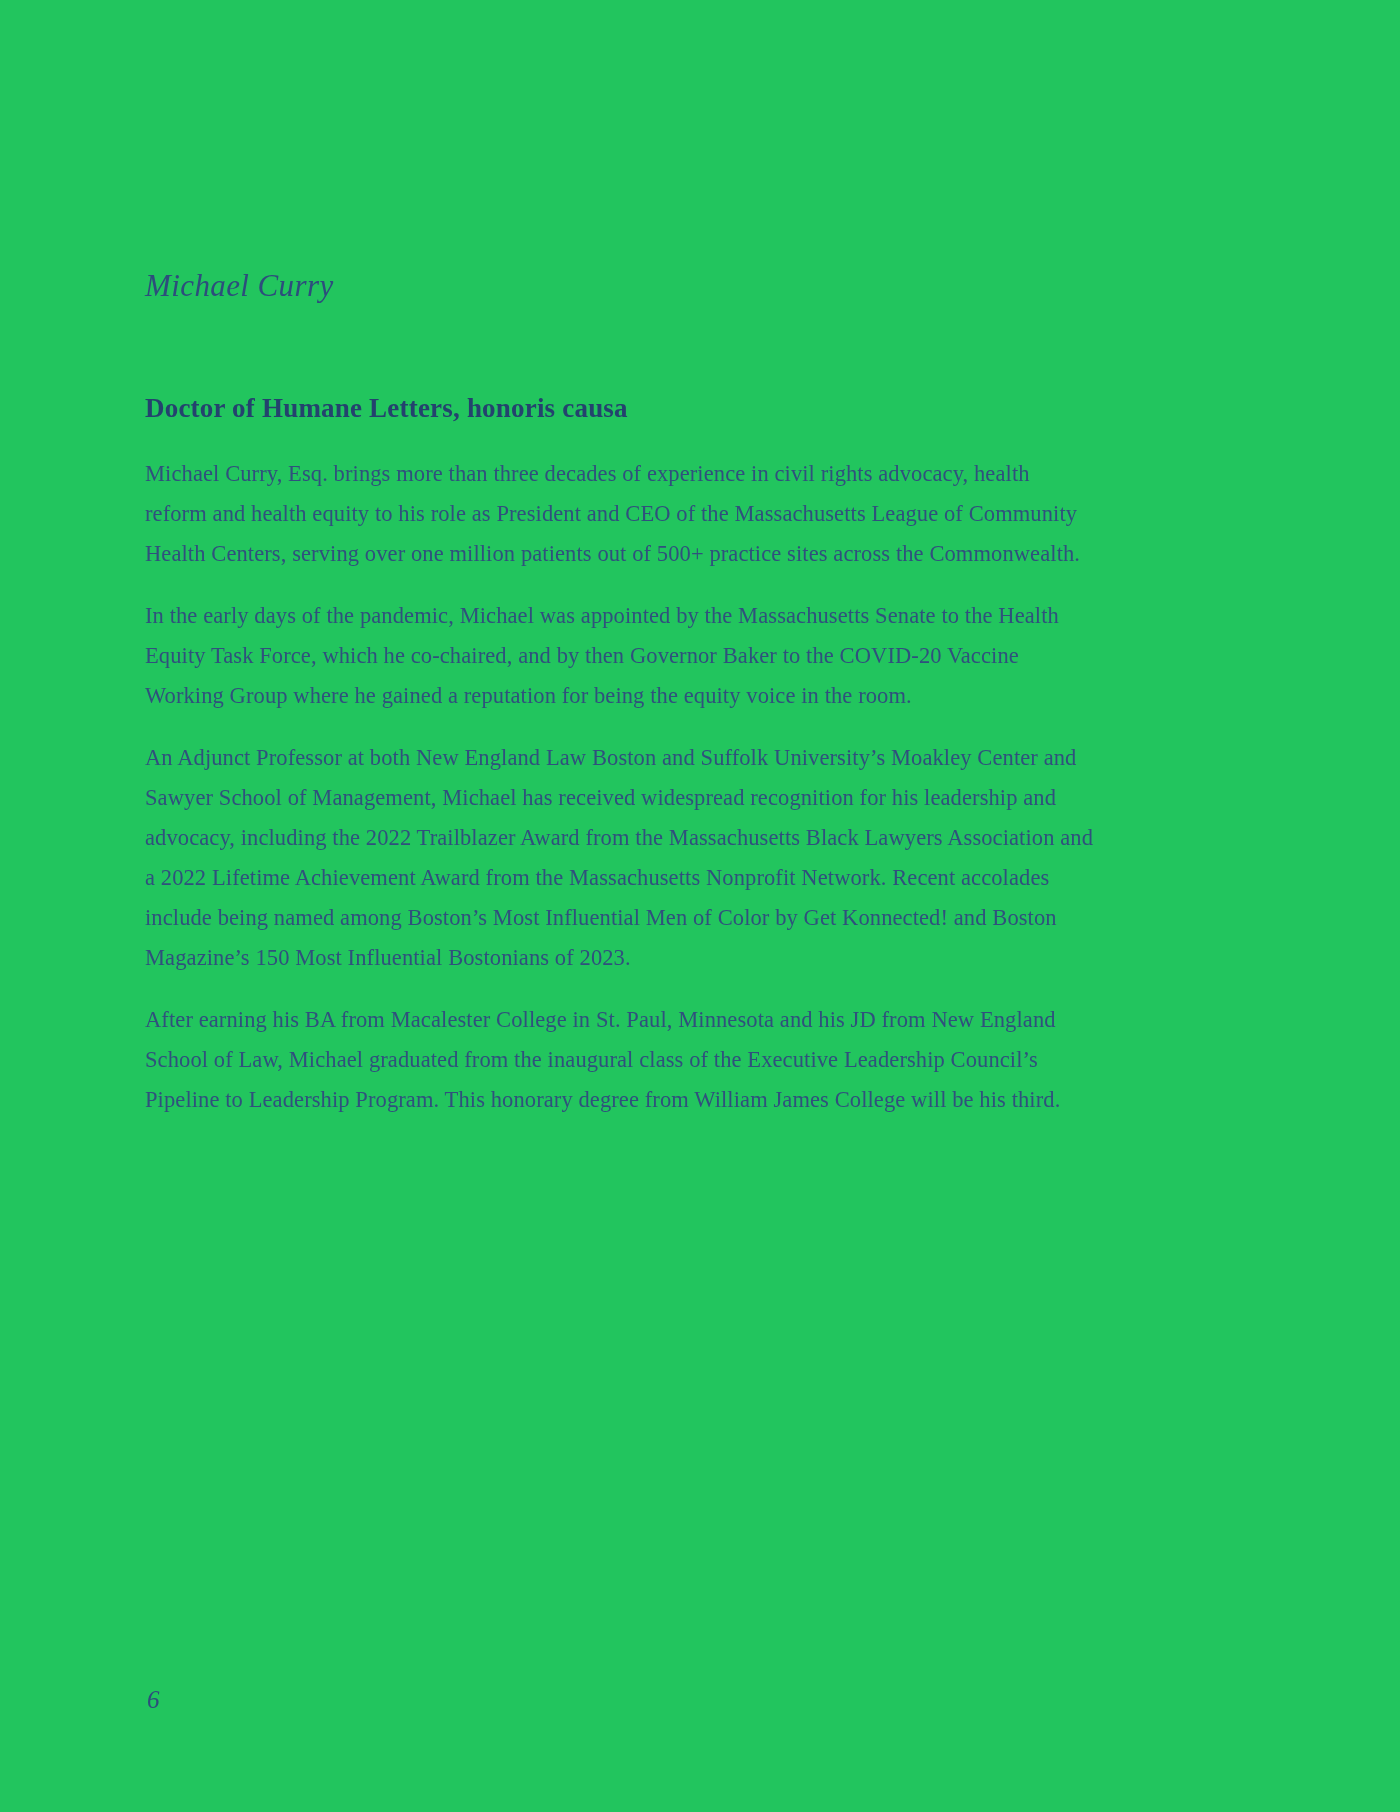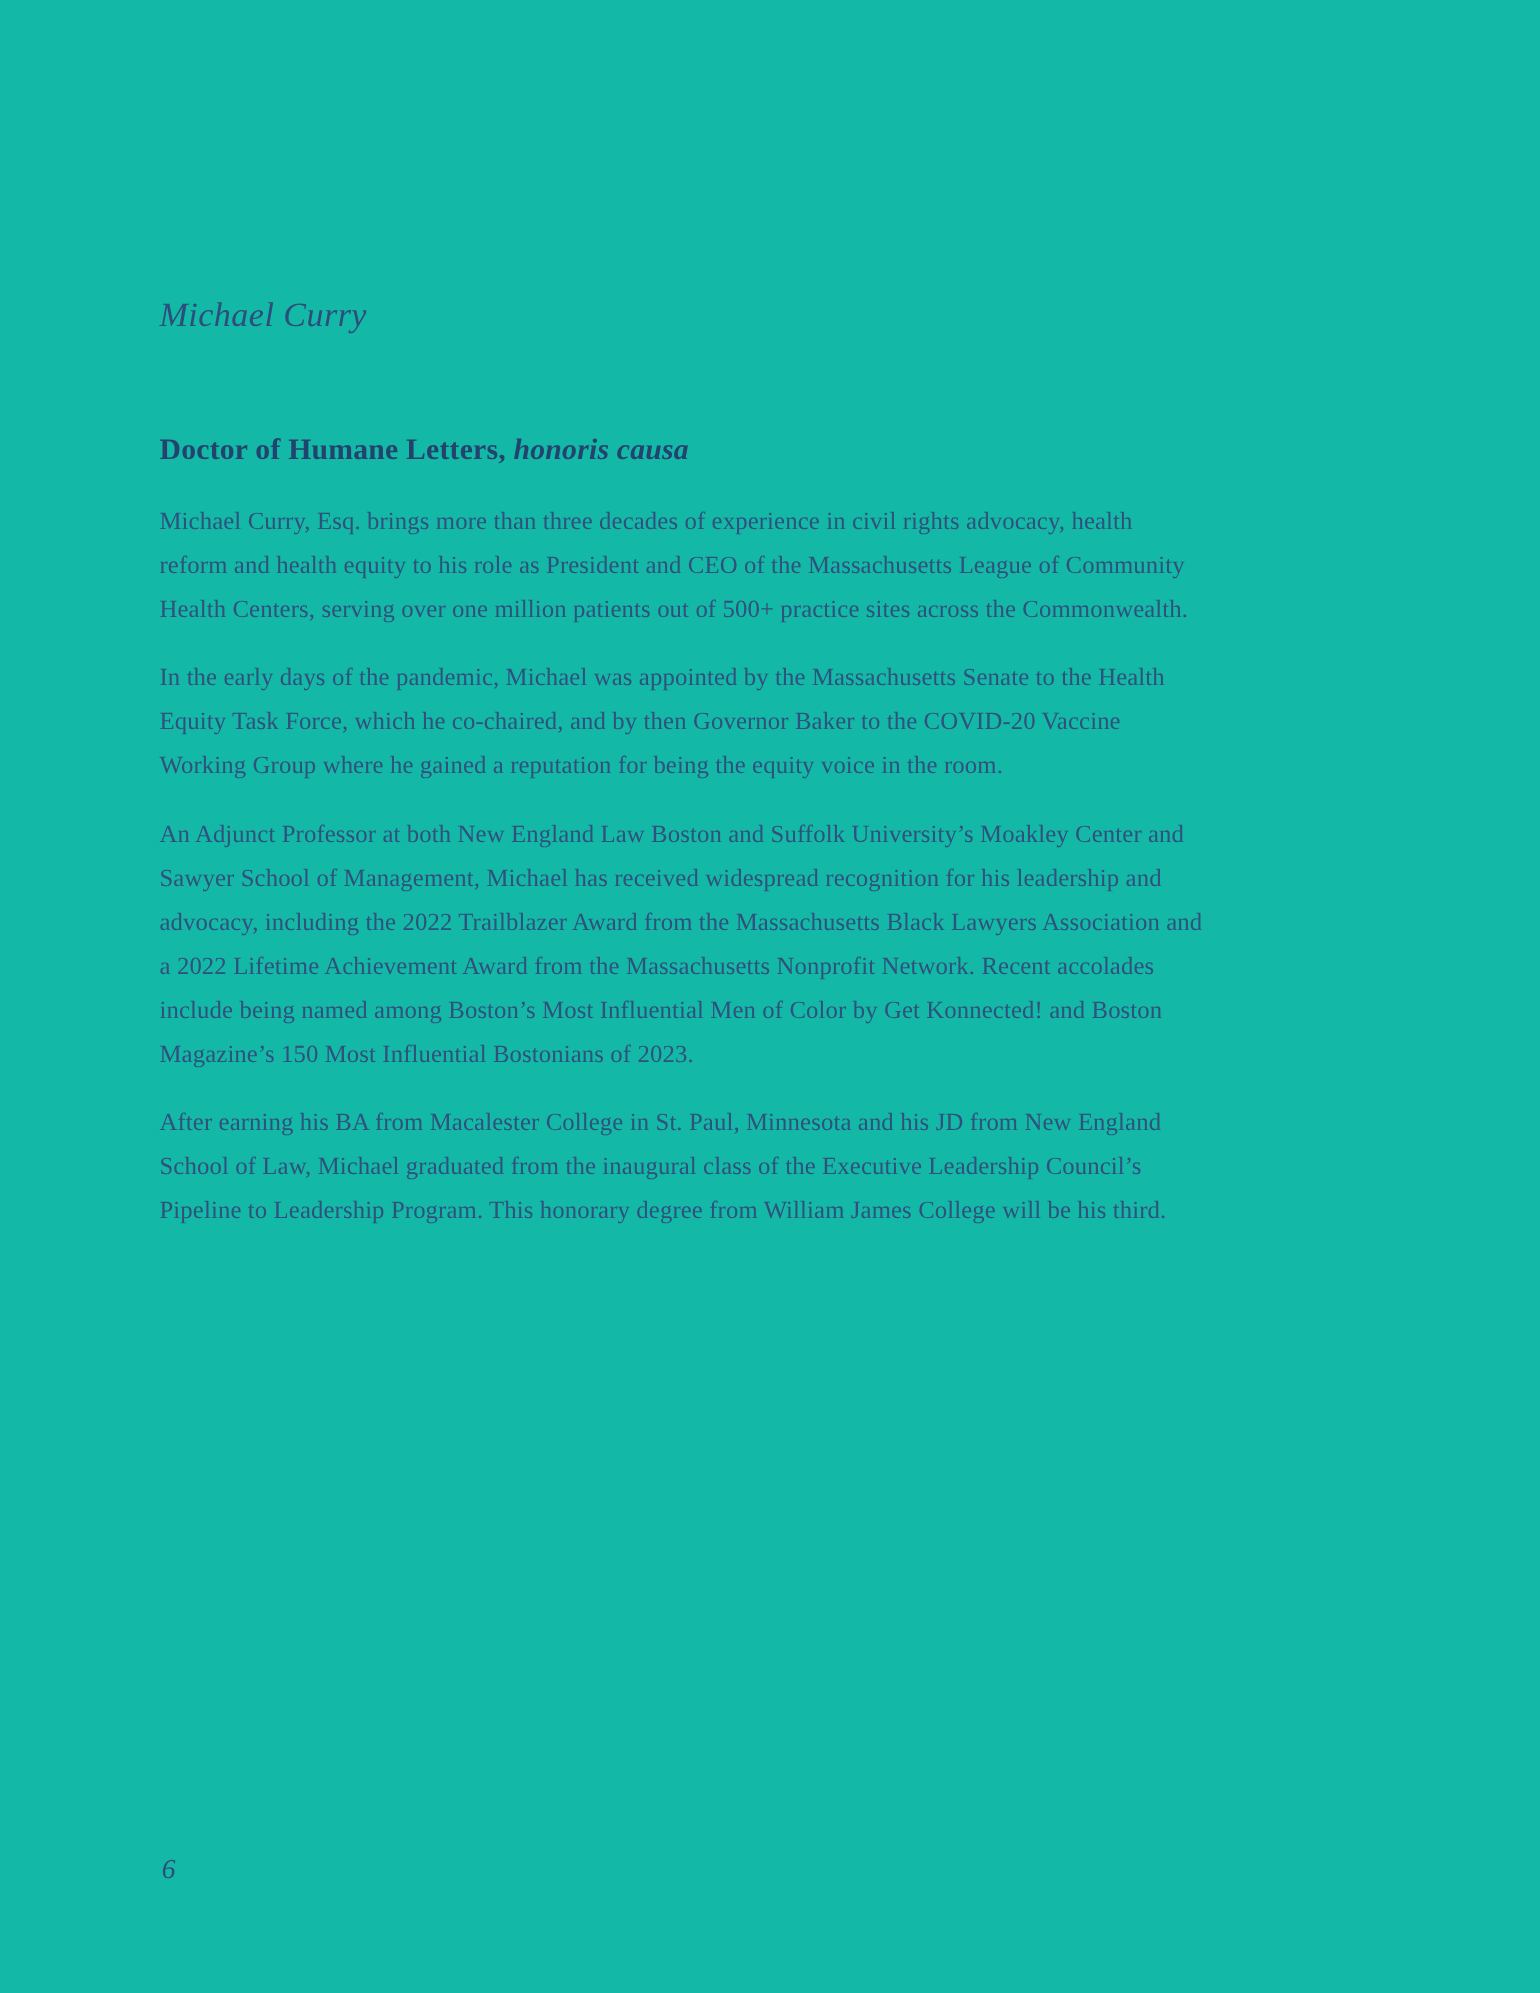--- a/index.html
+++ b/index.html
@@ -4,21 +4,21 @@
 <style>
   html, body {
     margin: 0;
     padding: 0;
     background: #ffffff;
   }
   .page {
     position: relative;
     width: 1400px;
     height: 1812px;
-    background: #14b8a6;
+    background: #22c55e;
     font-family: "Liberation Serif", "DejaVu Serif", serif;
     overflow: hidden;
   }
   .content {
     position: absolute;
     left: 145px;
     top: 0;
     width: 952px;
   }
   .person-name {
@@ -32,21 +32,20 @@
   }
   .degree-title {
     margin: 84px 0 28px 0;
     font-size: 27px;
     line-height: 36px;
     font-weight: bold;
     color: #24426e;
     letter-spacing: 0.2px;
   }
   .degree-title .latin {
-    font-style: italic;
   }
   .bio p {
     margin: 0 0 22px 0;
     font-size: 22.5px;
     line-height: 40px;
     color: #30507d;
     text-align: left;
     letter-spacing: 0.1px;
   }
   .page-number {

